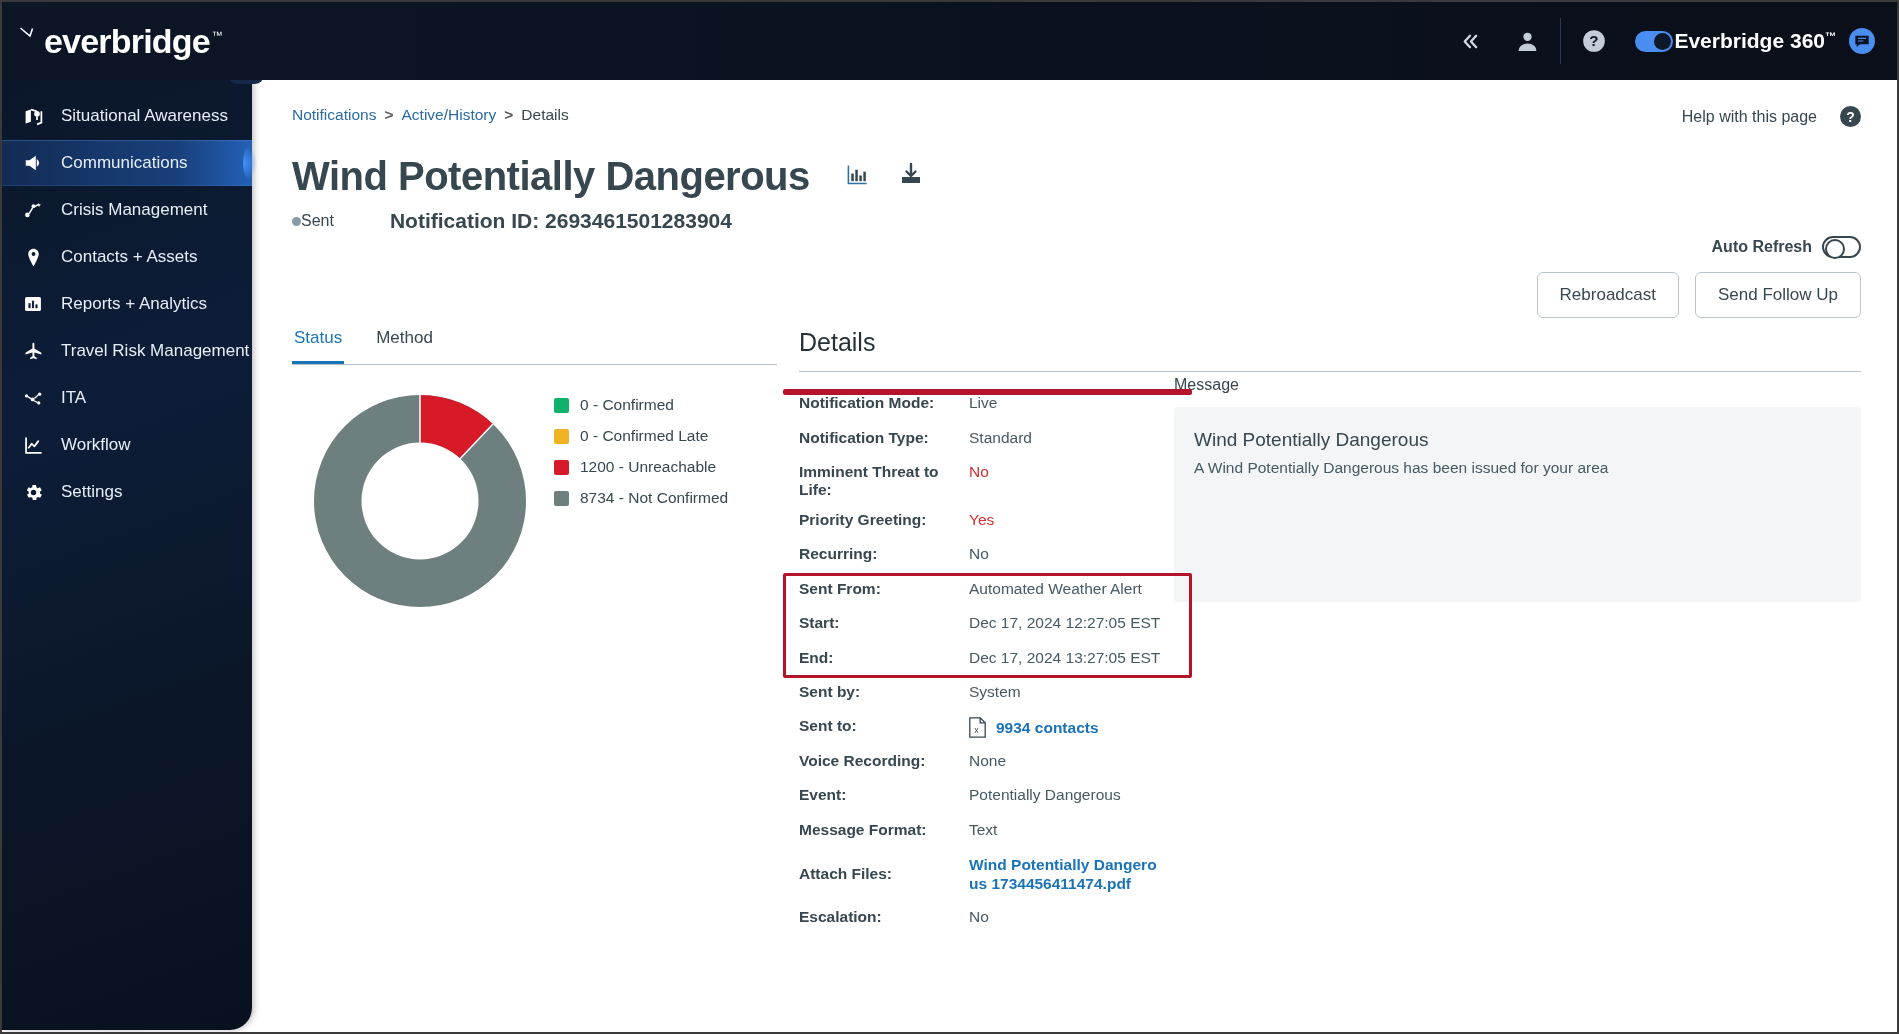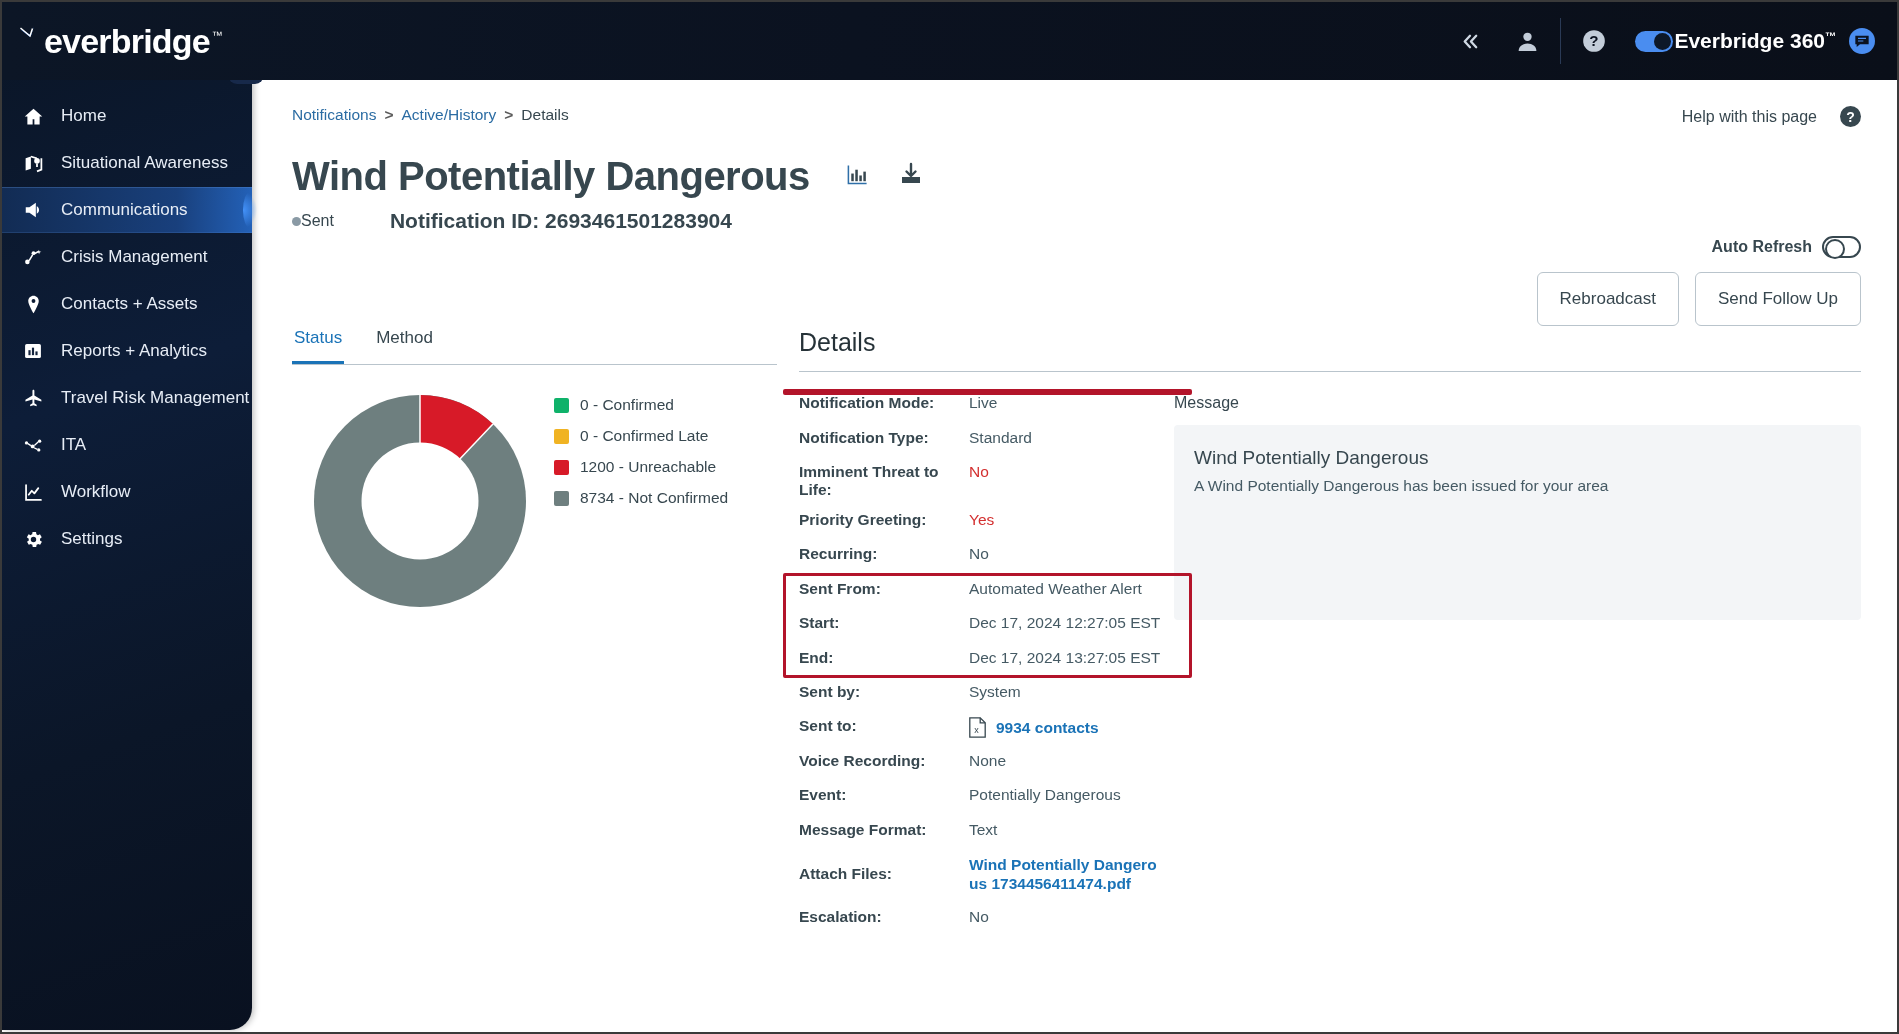--- a/index.html
+++ b/index.html
@@ -156,21 +156,21 @@
   }
   .ar-toggle::after {
     content:""; position:absolute; left: 1px; top: 1px;
     width: 16px; height: 16px; border-radius: 50%;
     border: 2px solid #37474f; background: #ffffff;
   }
   .action-btns {
     position: absolute; right: 34px; top: 192px; display: flex; gap: 16px;
   }
   .btn {
-    height: 54px; padding: 0 22px; border-radius: 6px;
+    height: 46px; padding: 0 22px; border-radius: 6px;
     border: 1px solid #b9c4cc; background: #ffffff; color: #37474f;
     font-size: 17px; font-family: "Liberation Sans", sans-serif; cursor: pointer;
     display: flex; align-items: center; justify-content: center;
   }
 
   
   .cols { position: absolute; left: 40px; right: 34px; top: 248px; bottom: 0; display: flex; }
   .col-left { width: 485px; }
   .col-mid { width: 375px; margin-left: 22px; }
   .col-right { flex: 1; margin-left: 0px; }
@@ -198,47 +198,39 @@
   .dval.red { color: #d32f2f; }
   .dval.link { color: #1a73b7; font-weight: bold; cursor: pointer; }
   .dval.linkrow { display: flex; align-items: center; gap: 10px; }
   .xls-icon { width: 17px; height: 21px; position: relative; flex: 0 0 auto; }
   .highlight-box {
     position: absolute; left: -16px; right: -18px;
     border: 3px solid #b3142a; border-radius: 2px;
     pointer-events: none;
   }
 
-  .msg-label { font-size: 16px; color: #37474f; margin-top: 22px; }
+  .msg-label { font-size: 16px; color: #37474f; margin-top: 4px; }
   .msg-card {
     margin-top: 13px; background: #f3f5f7; border-radius: 4px;
     padding: 22px 22px 22px 20px; height: 195px;
   }
   .msg-title { font-size: 19px; color: #37474f; margin-bottom: 7px; }
   .msg-body { font-size: 15.5px; color: #455a64; line-height: 1.35; }
 
   svg { display: block; }
 </style>
 </head>
 <body>
 
 <div class="app">
 
   <aside class="sidebar">
     <div class="sidebar-logo"></div>
     <nav class="nav">
 
-      <div class="nav-item">
-        <span class="ni-icon">
-          <svg width="21" height="21" viewBox="0 0 24 24" fill="#fff">
-              <path d="M12 3 2 12h3v9h6v-6h2v6h6v-9h3z"></path>
-            </svg>
-        </span>
-        <span class="ni-label">Home</span>
-      </div>
 
       <div class="nav-item">
         <span class="ni-icon">
           <svg width="21" height="21" viewBox="0 0 24 24" fill="none" stroke="#fff" stroke-width="2">
             <path d="M3 6l6-2v14l-6 2z" fill="#fff" stroke="none"></path>
             <path d="M9 4l6 2v4" stroke="#fff"></path>
             <circle cx="16" cy="9" r="3.2" fill="#fff" stroke="none"></circle>
             <path d="M16 12v4M21 6v13l-5 2" stroke="#fff"></path>
           </svg>
         </span>

